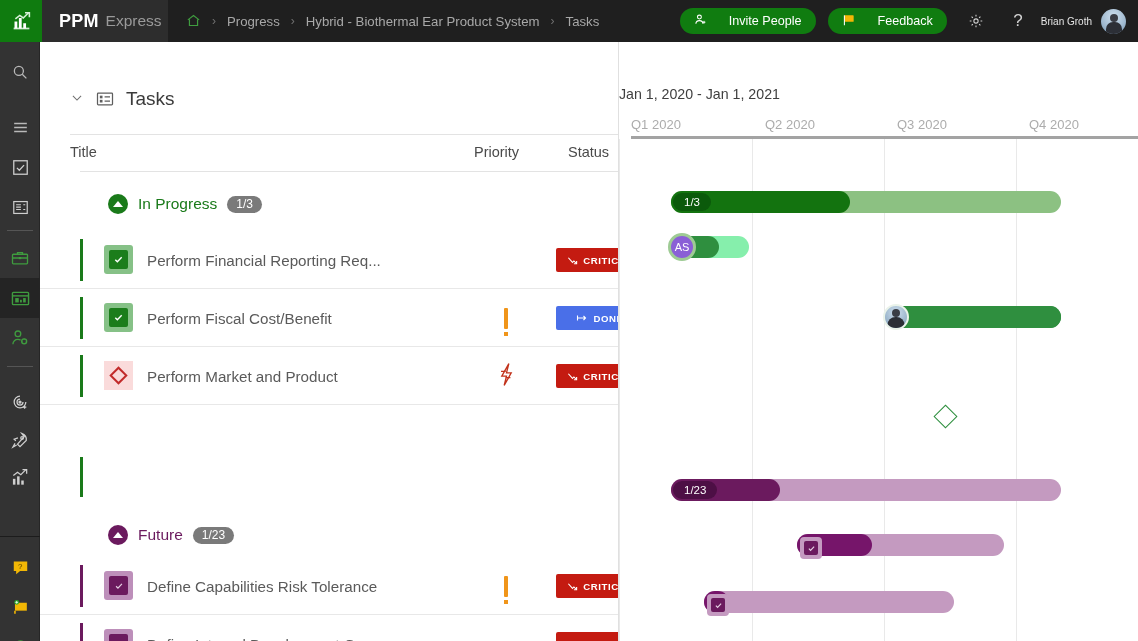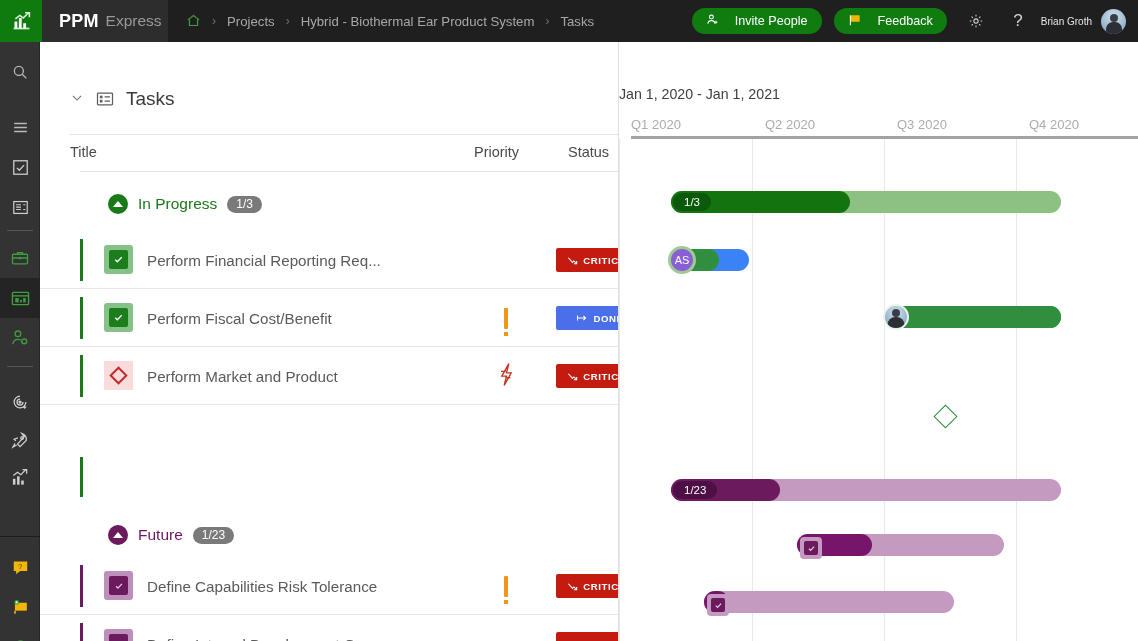--- a/index.html
+++ b/index.html
@@ -32,21 +32,21 @@
   #breadcrumb {
     display: flex; align-items: center; height: 42px; padding-left: 18px; gap: 0px;
     flex: 1 1 auto; min-width: 0;
   }
   .crumb { color: #a8a8a8; font-size: 13.2px; white-space: nowrap; }
   .crumb-sep { color: #707070; font-size: 12px; margin: 0 11px; }
   .home-ic { color: #3f9c3f; font-size: 15px; line-height: 1; }
 
   .pillbtn {
     height: 26px; border-radius: 13px; display: inline-flex; align-items: center;
-    padding: 0 14px; font-size: 12.6px; color: #fff; gap: 16px; white-space: nowrap;
+    padding: 0 14px; font-size: 12.6px; color: #fff; gap: 22px; white-space: nowrap;
     border: none; cursor: pointer; font-family: inherit;
   }
   #invite-btn { background: #107c10; margin-right: 12px; }
   #feedback-btn { background: #107c10; margin-right: 16px; }
   #gear-btn, #help-btn {
     width: 26px; height: 26px; display: inline-flex; align-items: center; justify-content: center;
     color: #d2d2d2; font-size: 15px; background: none; border: none; cursor: pointer;
   }
   #help-btn { font-size: 17px; margin-right: 10px;}
   #gear-btn { margin-right: 16px; }
@@ -255,21 +255,21 @@
   </div>
 
   <div id="breadcrumb">
     <span class="home-ic">
       <svg width="15" height="15" viewBox="0 0 24 24" fill="none" stroke="#3f9c3f" stroke-width="1.9">
         <path d="M3 11l9-7 9 7"></path>
           <path d="M5.5 10v10h13V10"></path>
       </svg>
     </span>
     <span class="crumb-sep">›</span>
-    <span class="crumb">Projects</span>
+    <span class="crumb">Progress</span>
     <span class="crumb-sep">›</span>
     <span class="crumb">Hybrid - Biothermal Ear Product System</span>
     <span class="crumb-sep">›</span>
     <span class="crumb">Tasks</span>
   </div>
 
   <button class="pillbtn" id="invite-btn">
     <span>
       <svg width="13" height="13" viewBox="0 0 24 24" fill="none" stroke="#fff" stroke-width="2">
         <circle cx="10" cy="7.5" r="3.6"></circle>
@@ -603,21 +603,21 @@
   <div class="gridline" style="left:0px"></div>
   <div class="gridline" style="left:133px"></div>
   <div class="gridline" style="left:265px"></div>
   <div class="gridline" style="left:397px"></div>
 
   <div class="bar bar-track" id="gb0" style="left: 52px; top: 149px; width: 390px; background: rgb(140, 193, 130);">
     <div class="bar-fill" id="gb0f" style="width: 179px; background: rgb(19, 115, 15);"></div>
     <div class="bar-chip" id="gb0c" style="background: rgb(11, 90, 11);">1/3</div>
   </div>
 
-  <div class="bar bar-track" id="gb1" style="left: 52px; top: 207px; width: 78px; background: #3b82f6; padding-left: 28px;">
+  <div class="bar bar-track" id="gb1" style="left: 52px; top: 194px; width: 78px; background: #86efac; padding-left: 28px;">
     <div class="bar-fill" id="gb1f" style="width: 48px; background: rgb(47, 143, 63);"></div>
     <div class="bar-avatar" id="gb1a" style="background: rgb(138, 95, 214); border-color: rgb(158, 203, 148);">AS</div>
   </div>
 
   <div class="bar bar-track" id="gb2" style="left: 266px; top: 264px; width: 176px; background: rgb(47, 143, 63);">
     <div class="bar-fill" id="gb2f" style="width: 176px; background: rgb(47, 143, 63);"></div>
   </div>
   <div id="gantt-photo-av" style="left: 264px; top: 262px;"></div>
 
   <div id="milestone-diamond" style="left: 318px; top: 366px; border-color: rgb(47, 143, 63);"></div>

